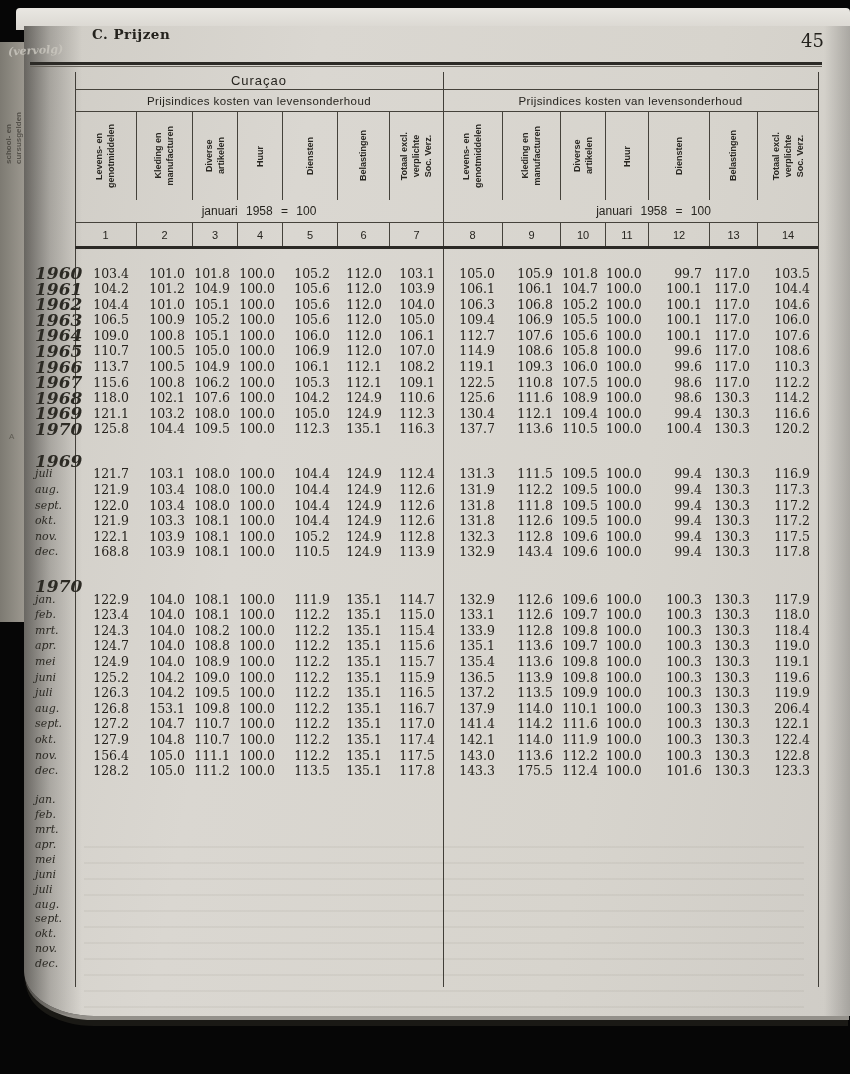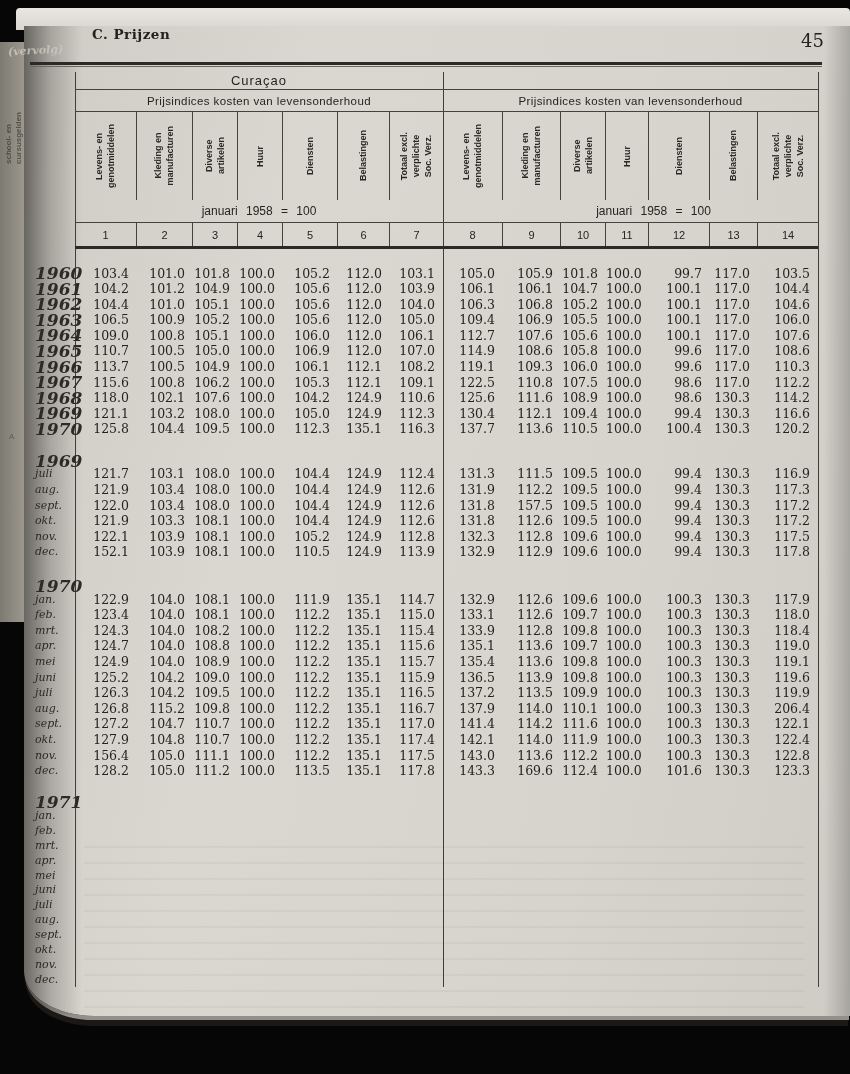--- a/index.html
+++ b/index.html
@@ -444,21 +444,21 @@
           <div class="trow">
             <div class="lbl mo">sept.</div>
             <div class="num">122.0</div>
             <div class="num">103.4</div>
             <div class="num">108.0</div>
             <div class="num">100.0</div>
             <div class="num">104.4</div>
             <div class="num">124.9</div>
             <div class="num">112.6</div>
             <div class="num">131.8</div>
-            <div class="num">157.5</div>
+            <div class="num">111.8</div>
             <div class="num">109.5</div>
             <div class="num">100.0</div>
             <div class="num">99.4</div>
             <div class="num">130.3</div>
             <div class="num">117.2</div>
           </div>
           <div class="trow">
             <div class="lbl mo">okt.</div>
             <div class="num">121.9</div>
             <div class="num">103.3</div>
@@ -487,29 +487,29 @@
             <div class="num">132.3</div>
             <div class="num">112.8</div>
             <div class="num">109.6</div>
             <div class="num">100.0</div>
             <div class="num">99.4</div>
             <div class="num">130.3</div>
             <div class="num">117.5</div>
           </div>
           <div class="trow">
             <div class="lbl mo">dec.</div>
-            <div class="num">152.1</div>
+            <div class="num">168.8</div>
             <div class="num">103.9</div>
             <div class="num">108.1</div>
             <div class="num">100.0</div>
             <div class="num">110.5</div>
             <div class="num">124.9</div>
             <div class="num">113.9</div>
             <div class="num">132.9</div>
-            <div class="num">112.9</div>
+            <div class="num">143.4</div>
             <div class="num">109.6</div>
             <div class="num">100.0</div>
             <div class="num">99.4</div>
             <div class="num">130.3</div>
             <div class="num">117.8</div>
           </div>
           <div class="gap16"></div>
           <div class="trow">
             <div class="lbl yr">1970</div>
             <div class="num"></div>
@@ -642,21 +642,21 @@
             <div class="num">113.5</div>
             <div class="num">109.9</div>
             <div class="num">100.0</div>
             <div class="num">100.3</div>
             <div class="num">130.3</div>
             <div class="num">119.9</div>
           </div>
           <div class="trow">
             <div class="lbl mo">aug.</div>
             <div class="num">126.8</div>
-            <div class="num">115.2</div>
+            <div class="num">153.1</div>
             <div class="num">109.8</div>
             <div class="num">100.0</div>
             <div class="num">112.2</div>
             <div class="num">135.1</div>
             <div class="num">116.7</div>
             <div class="num">137.9</div>
             <div class="num">114.0</div>
             <div class="num">110.1</div>
             <div class="num">100.0</div>
             <div class="num">100.3</div>
@@ -717,45 +717,28 @@
           <div class="trow">
             <div class="lbl mo">dec.</div>
             <div class="num">128.2</div>
             <div class="num">105.0</div>
             <div class="num">111.2</div>
             <div class="num">100.0</div>
             <div class="num">113.5</div>
             <div class="num">135.1</div>
             <div class="num">117.8</div>
             <div class="num">143.3</div>
-            <div class="num">169.6</div>
+            <div class="num">175.5</div>
             <div class="num">112.4</div>
             <div class="num">100.0</div>
             <div class="num">101.6</div>
             <div class="num">130.3</div>
             <div class="num">123.3</div>
           </div>
           <div class="gap14"></div>
-          <div class="trow">
-            <div class="lbl yr">1971</div>
-            <div class="num"></div>
-            <div class="num"></div>
-            <div class="num"></div>
-            <div class="num"></div>
-            <div class="num"></div>
-            <div class="num"></div>
-            <div class="num"></div>
-            <div class="num"></div>
-            <div class="num"></div>
-            <div class="num"></div>
-            <div class="num"></div>
-            <div class="num"></div>
-            <div class="num"></div>
-            <div class="num"></div>
-          </div>
           <div class="trow short">
             <div class="lbl mo">jan.</div>
             <div class="num"></div>
             <div class="num"></div>
             <div class="num"></div>
             <div class="num"></div>
             <div class="num"></div>
             <div class="num"></div>
             <div class="num"></div>
             <div class="num"></div>

